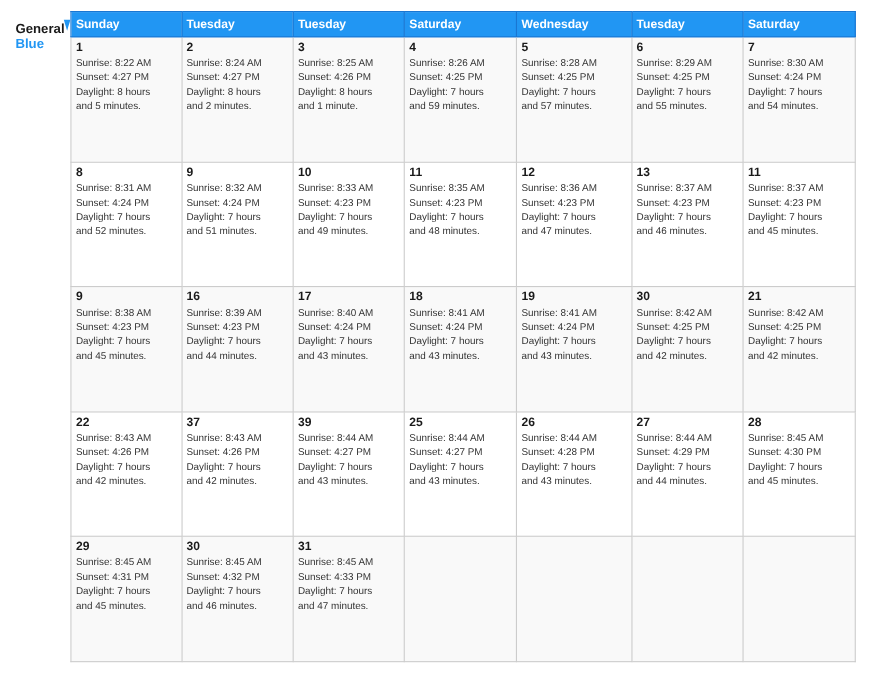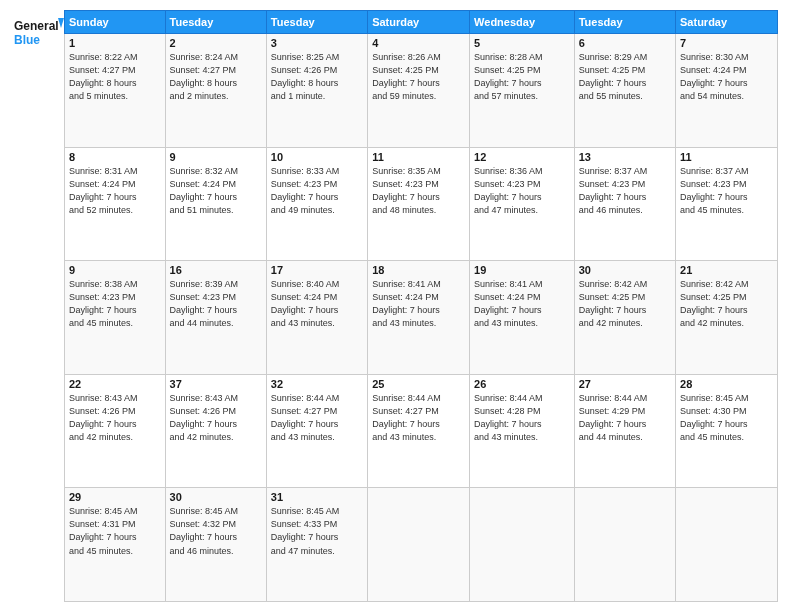--- a/index.html
+++ b/index.html
@@ -210,21 +210,21 @@
         <tr>
           <td>
             <span class="day-num">22</span>
             <div class="day-detail">Sunrise: 8:43 AM<br>Sunset: 4:26 PM<br>Daylight: 7 hours<br>and 42 minutes.</div>
           </td>
           <td>
             <span class="day-num">37</span>
             <div class="day-detail">Sunrise: 8:43 AM<br>Sunset: 4:26 PM<br>Daylight: 7 hours<br>and 42 minutes.</div>
           </td>
           <td>
-            <span class="day-num">32</span>
+            <span class="day-num">39</span>
             <div class="day-detail">Sunrise: 8:44 AM<br>Sunset: 4:27 PM<br>Daylight: 7 hours<br>and 43 minutes.</div>
           </td>
           <td>
             <span class="day-num">25</span>
             <div class="day-detail">Sunrise: 8:44 AM<br>Sunset: 4:27 PM<br>Daylight: 7 hours<br>and 43 minutes.</div>
           </td>
           <td>
             <span class="day-num">26</span>
             <div class="day-detail">Sunrise: 8:44 AM<br>Sunset: 4:28 PM<br>Daylight: 7 hours<br>and 43 minutes.</div>
           </td>

